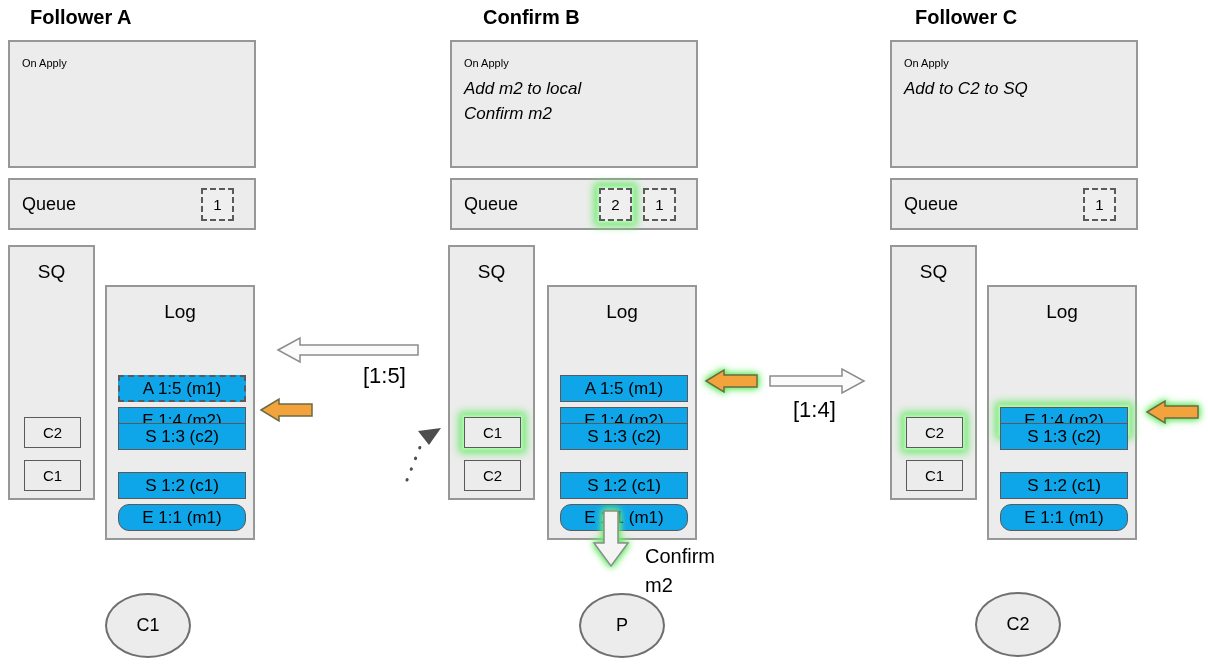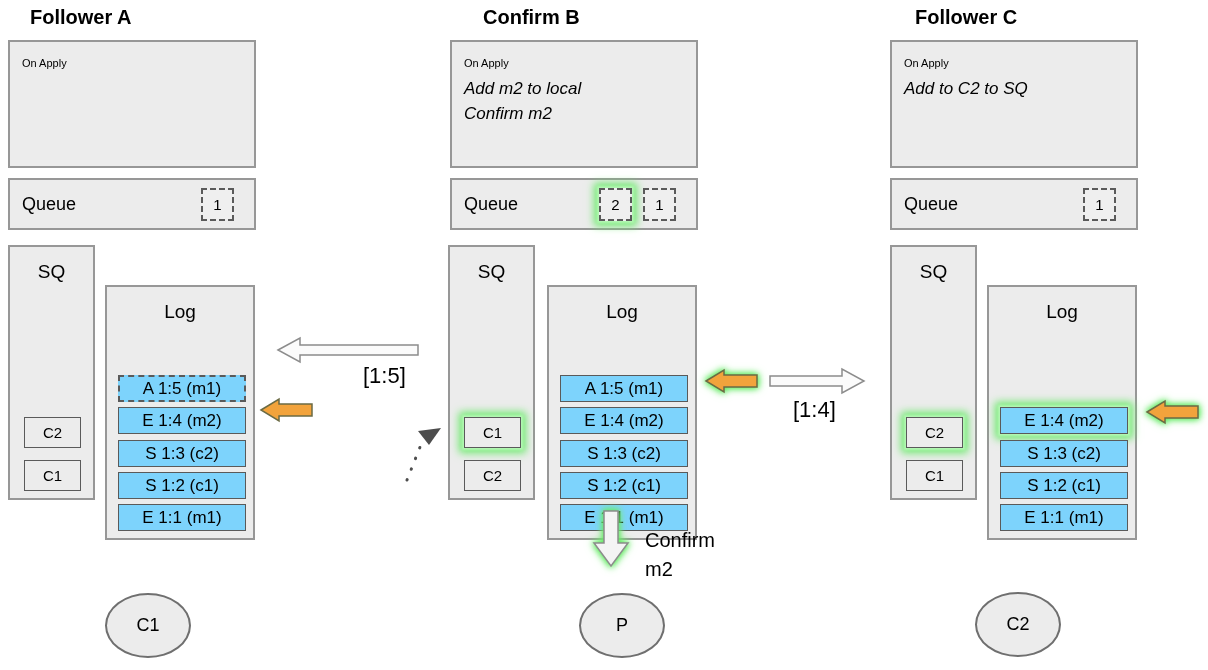--- a/index.html
+++ b/index.html
@@ -62,52 +62,53 @@
     display: flex; align-items: center; justify-content: center;
     font-size: 15px;
   }
   .sq-slot.pos-0 { top: 170px; }
   .sq-slot.pos-1 { top: 213px; }
 
   .log { left: 97px; top: 245px; width: 150px; height: 255px; margin-top: 40px; }
   .log-entry {
     position: absolute;
     left: 11px; width: 128px; height: 27px;
-    background: #7dd3fc;
+    background: #0ea5e9;
     border: 1.5px solid #5a5a5a;
     display: flex; align-items: center; justify-content: center;
     font-size: 17px;
     white-space: nowrap;
   }
   .log-entry.dashed { border-style: dashed; border-width: 2px; }
   .row-0 { top: 88px; }
   .row-1 { top: 120px; }
-  .row-2 { top: 153px; }
+  .row-2 { top: 136px; }
   .row-3 { top: 185px; }
-  .row-4 { top: 217px; }
+  .row-4 { top: 217px; border-radius: 11px; }
 
   .glow {
     box-shadow: 0 0 2px 2px #b4f8b4, 0 0 8px 5px #6ee96e;
   }
   svg.glow-arrow {
     filter: drop-shadow(0 0 3px #5ee95e) drop-shadow(0 0 3px #7df07d);
   }
 
   .arrow-svg { position: absolute; overflow: visible; }
 
   .float-label {
     position: absolute;
     font-size: 22px;
     white-space: nowrap;
   }
   .confirm-label {
     position: absolute;
     font-size: 20px;
     line-height: 29px;
     white-space: pre-line;
+    margin-top: 16px;
   }
 
   .actor {
     position: absolute;
     width: 86px; height: 65px;
     background: #ececec;
     border: 2px solid #6f6f6f;
     border-radius: 50%;
     display: flex; align-items: center; justify-content: center;
     font-size: 18px;

